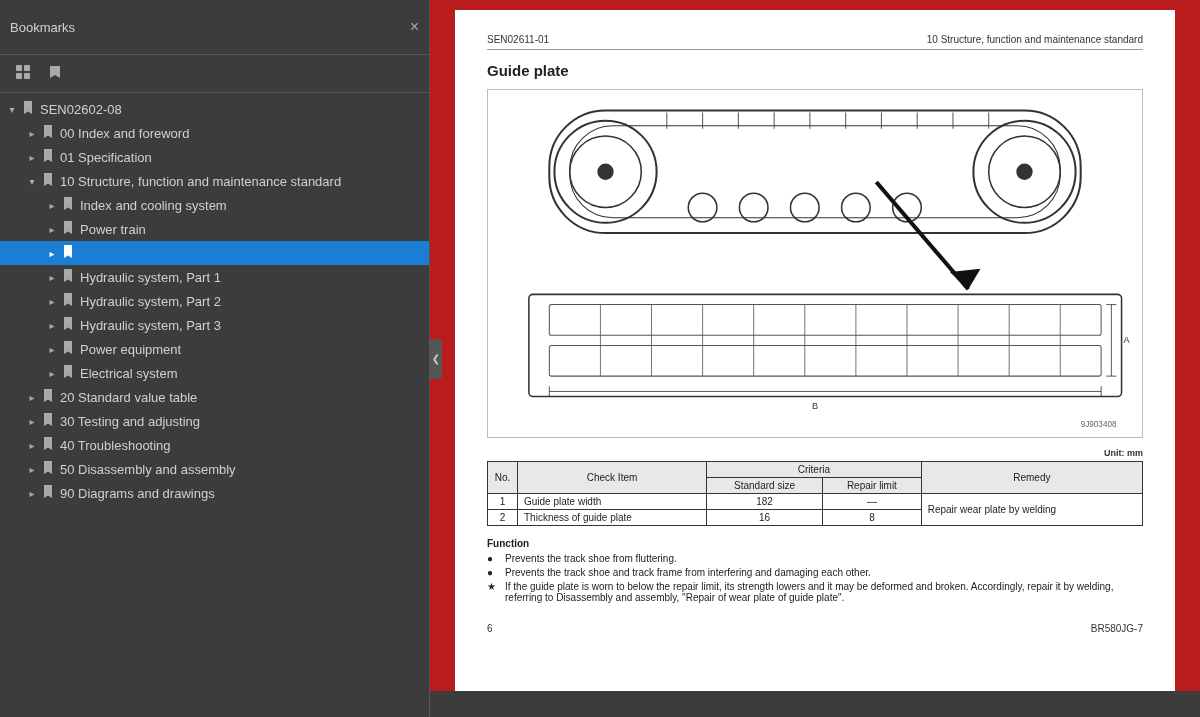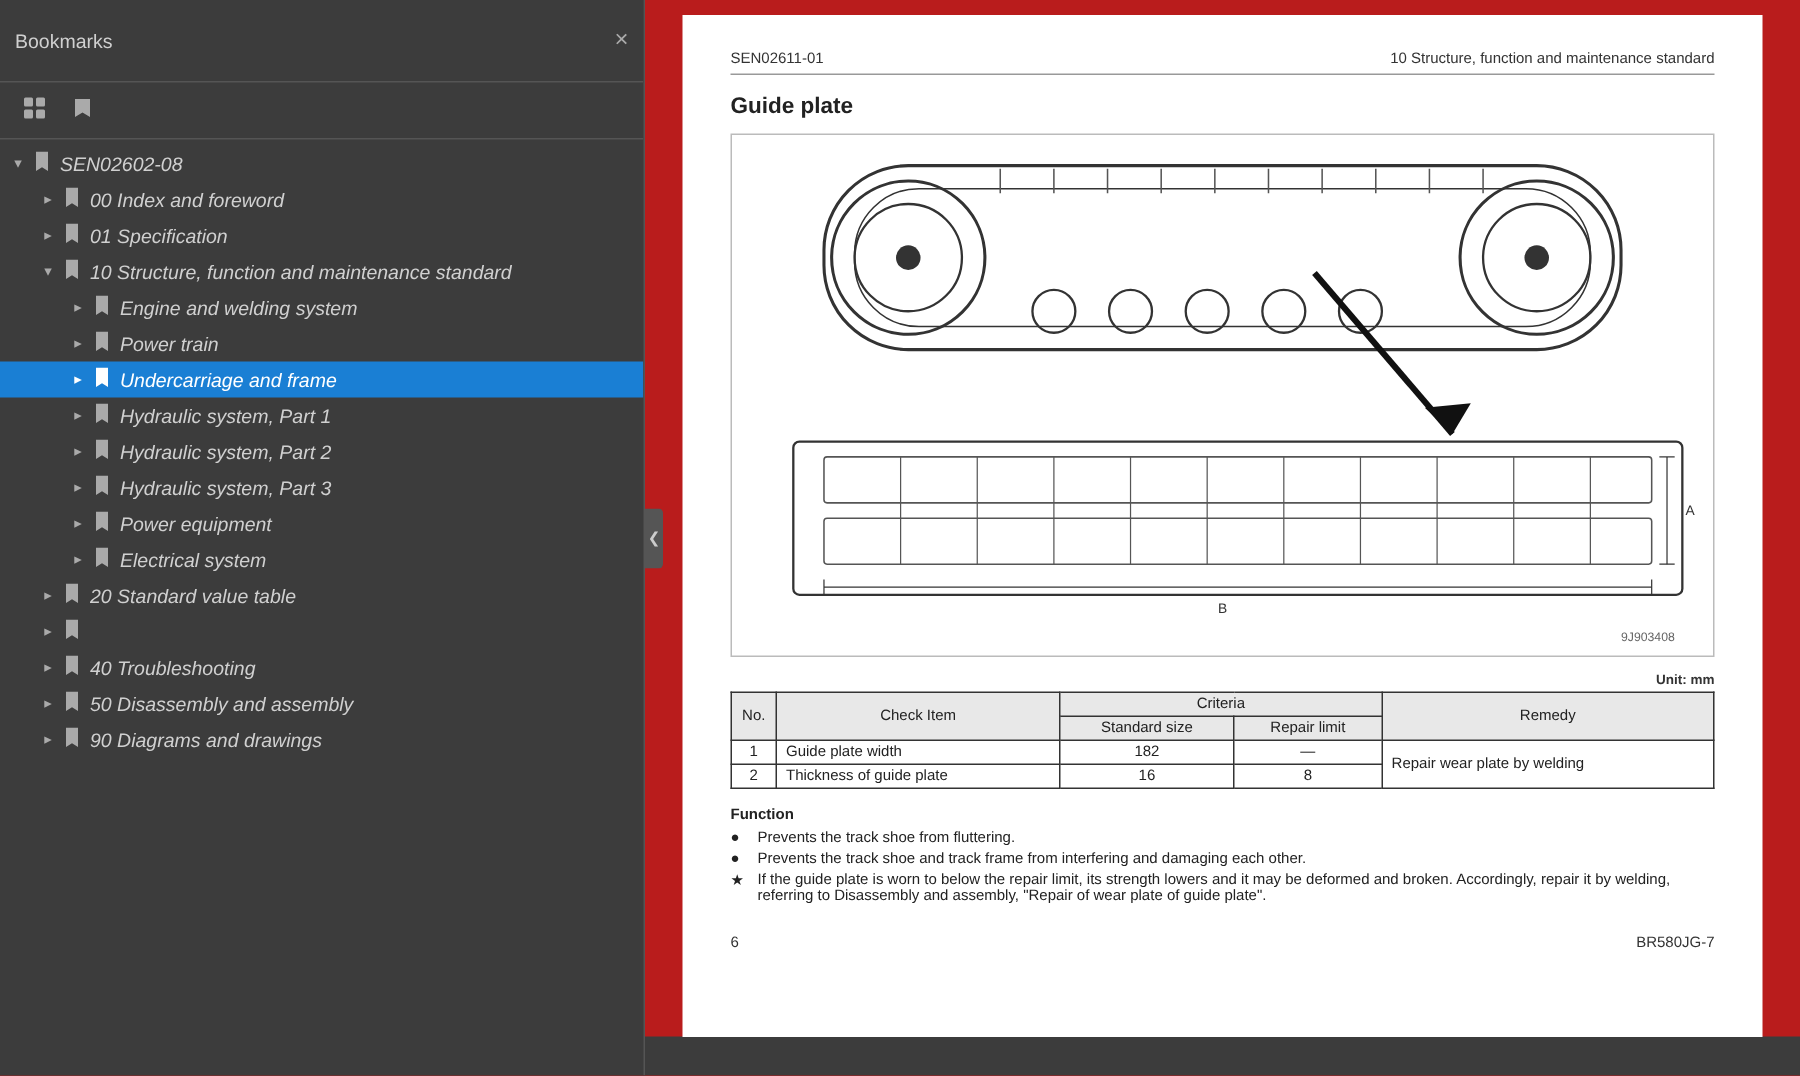--- a/index.html
+++ b/index.html
@@ -97,21 +97,20 @@
       color: #aaa;
       text-align: center;
     }
     .tree-item.selected .bookmark-icon { color: #fff; }
 
     .tree-item .item-label {
       flex: 1;
       white-space: nowrap;
       overflow: hidden;
       text-overflow: ellipsis;
-      font-style: italic;
     }
 
     
     .indent-0 { padding-left: 4px; }
     .indent-1 { padding-left: 24px; }
     .indent-2 { padding-left: 44px; }
 
     
     #doc-panel {
       flex: 1;
@@ -278,35 +277,34 @@
         <span class="bookmark-icon"><svg width="10" height="13" viewBox="0 0 10 13" fill="currentColor">
             <path d="M1 0h8v13l-4-2.5L1 13V0z"></path>
           </svg></span>
         <span class="item-label">10 Structure, function and maintenance standard</span>
       </div>
       <div class="tree-item indent-2">
         <span class="expand-arrow">▸</span>
         <span class="bookmark-icon"><svg width="10" height="13" viewBox="0 0 10 13" fill="currentColor">
             <path d="M1 0h8v13l-4-2.5L1 13V0z"></path>
           </svg></span>
-        <span class="item-label">Engine and welding system</span>
+        <span class="item-label">Index and cooling system</span>
       </div>
       <div class="tree-item indent-2">
         <span class="expand-arrow">▸</span>
         <span class="bookmark-icon"><svg width="10" height="13" viewBox="0 0 10 13" fill="currentColor">
             <path d="M1 0h8v13l-4-2.5L1 13V0z"></path>
           </svg></span>
         <span class="item-label">Power train</span>
       </div>
       <div class="tree-item indent-2 selected">
         <span class="expand-arrow">▸</span>
         <span class="bookmark-icon"><svg width="10" height="13" viewBox="0 0 10 13" fill="currentColor">
             <path d="M1 0h8v13l-4-2.5L1 13V0z"></path>
           </svg></span>
-        <span class="item-label">Undercarriage and frame</span>
       </div>
       <div class="tree-item indent-2">
         <span class="expand-arrow">▸</span>
         <span class="bookmark-icon"><svg width="10" height="13" viewBox="0 0 10 13" fill="currentColor">
             <path d="M1 0h8v13l-4-2.5L1 13V0z"></path>
           </svg></span>
         <span class="item-label">Hydraulic system, Part 1</span>
       </div>
       <div class="tree-item indent-2">
         <span class="expand-arrow">▸</span>
@@ -341,20 +339,21 @@
         <span class="bookmark-icon"><svg width="10" height="13" viewBox="0 0 10 13" fill="currentColor">
             <path d="M1 0h8v13l-4-2.5L1 13V0z"></path>
           </svg></span>
         <span class="item-label">20 Standard value table</span>
       </div>
       <div class="tree-item indent-1">
         <span class="expand-arrow">▸</span>
         <span class="bookmark-icon"><svg width="10" height="13" viewBox="0 0 10 13" fill="currentColor">
             <path d="M1 0h8v13l-4-2.5L1 13V0z"></path>
           </svg></span>
+        <span class="item-label">30 Testing and adjusting</span>
       </div>
       <div class="tree-item indent-1">
         <span class="expand-arrow">▸</span>
         <span class="bookmark-icon"><svg width="10" height="13" viewBox="0 0 10 13" fill="currentColor">
             <path d="M1 0h8v13l-4-2.5L1 13V0z"></path>
           </svg></span>
         <span class="item-label">40 Troubleshooting</span>
       </div>
       <div class="tree-item indent-1">
         <span class="expand-arrow">▸</span>

